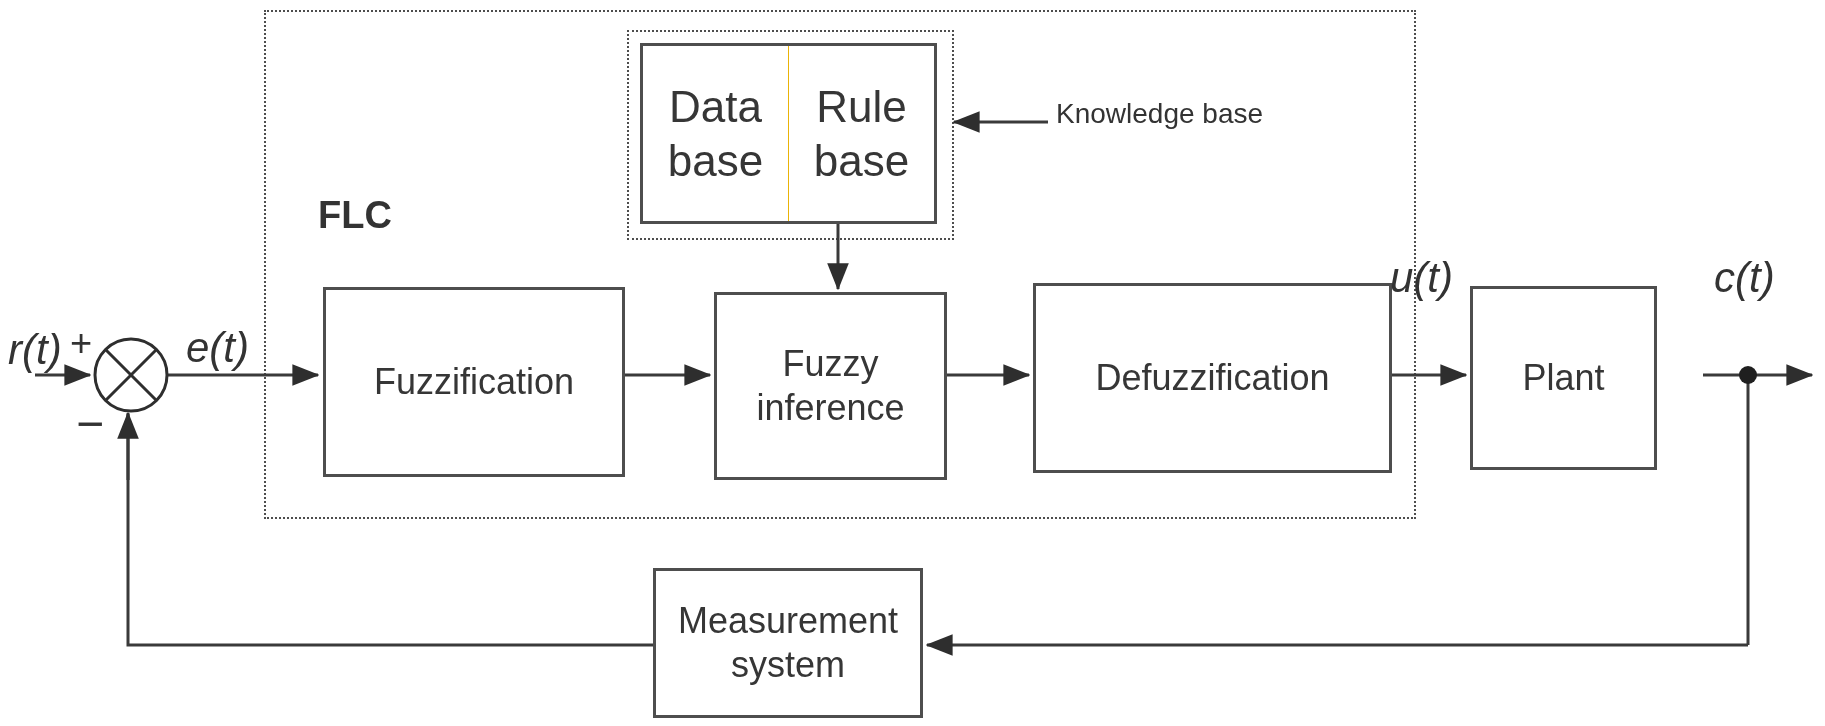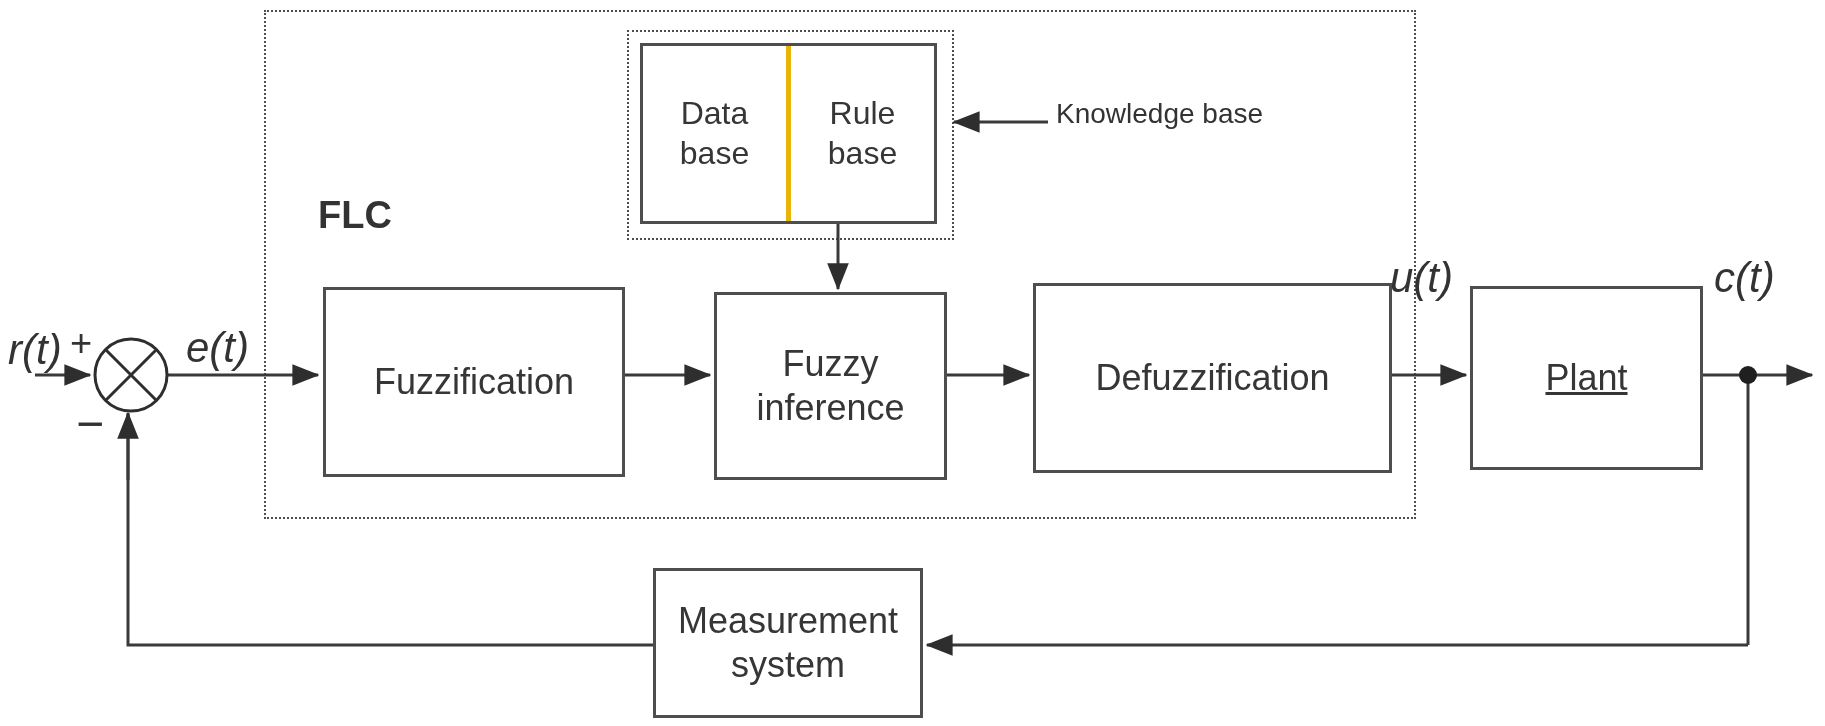--- a/index.html
+++ b/index.html
@@ -47,43 +47,43 @@
     justify-content: center;
     text-align: center;
     font-size: 36px;
     line-height: 1.22;
     color: #363636;
     box-sizing: border-box;
   }
   .block.fuzzification  { left: 323px; top: 287px; width: 302px; height: 190px; }
   .block.fuzzy-inference{ left: 714px; top: 292px; width: 233px; height: 188px; padding: 0 14px; }
   .block.defuzzification{ left: 1033px; top: 283px; width: 359px; height: 190px; }
-  .block.plant          { left: 1470px; top: 286px; width: 233px; height: 184px; text-decoration: underline; }
+  .block.plant          { left: 1470px; top: 286px; width: 187px; height: 184px; }
   .block.measurement    { left: 653px; top: 568px; width: 270px; height: 150px; padding: 2px 12px; }
   .kb-box {
     position: absolute;
     z-index: 2;
     left: 640px; top: 43px; width: 297px; height: 181px;
     background: #ffffff;
     border: 3px solid #4e4e4e;
     display: flex;
     box-sizing: border-box;
   }
   .kb-cell {
     flex: 1 1 50%;
     display: flex;
     align-items: center;
     justify-content: center;
     text-align: center;
-    font-size: 32px;
+    font-size: 44px;
     line-height: 1.22;
     color: #363636;
     padding: 0 18px;
   }
-  .kb-cell.rule { border-left: 5px solid #eab308; }
+  .kb-cell.rule { border-left: 1px solid #eab308; }
   .lbl {
     position: absolute;
     z-index: 3;
     font-size: 36px;
     color: #333333;
     white-space: nowrap;
   }
   .lbl.sig { font-style: italic; font-size: 42px; }
   .lbl.flc        { left: 318px;  top: 194px; font-size: 38px; font-weight: bold; }
   .lbl.knowledge  { left: 1056px; top: 98px;  font-size: 28px; }

